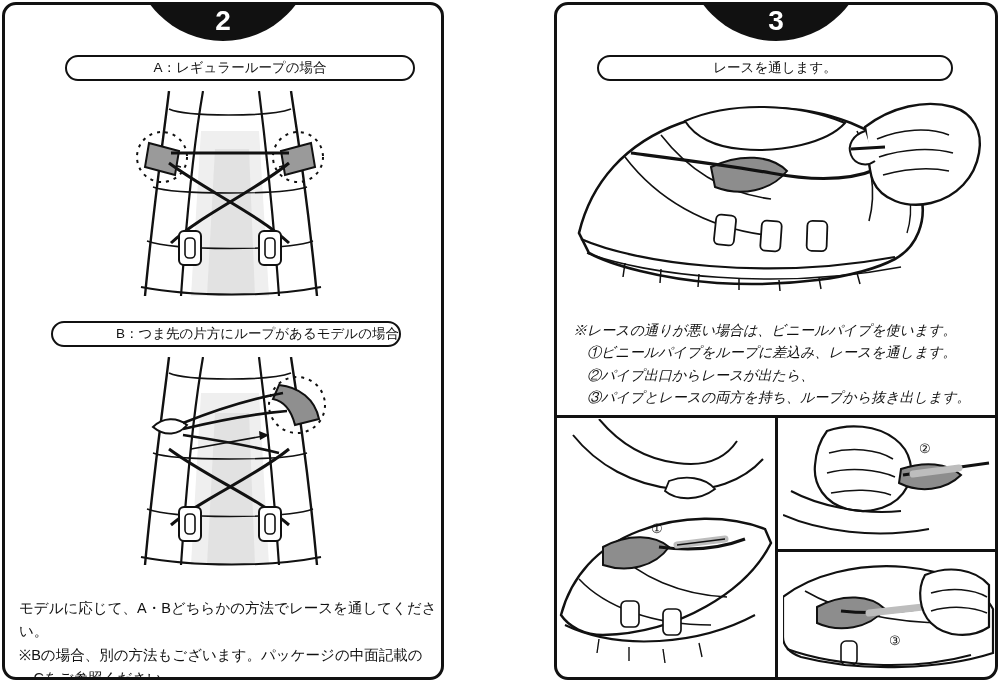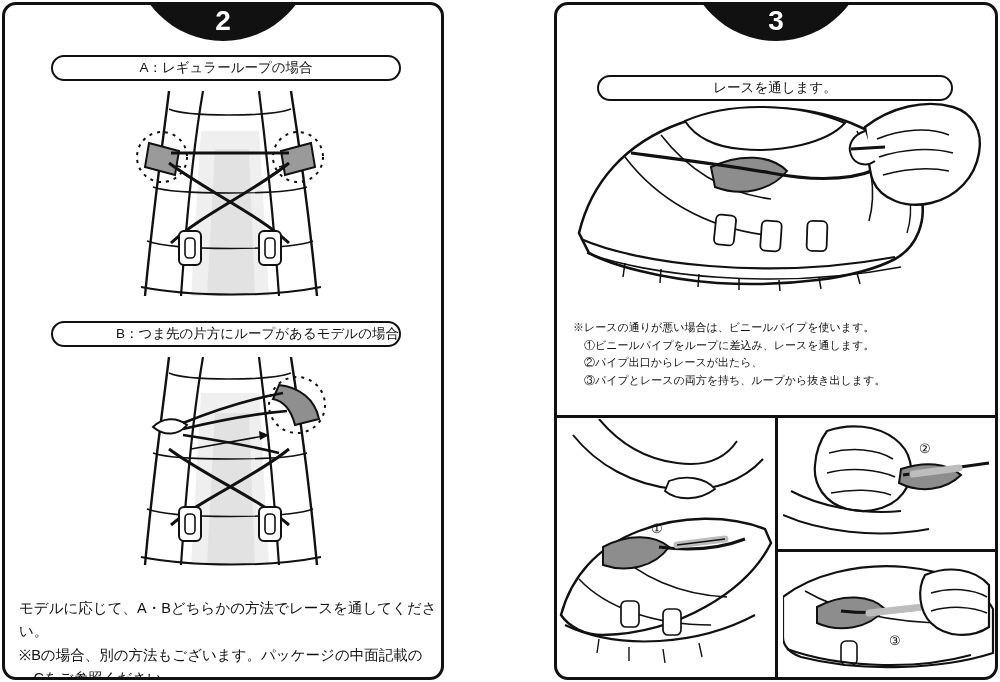--- a/index.html
+++ b/index.html
@@ -73,24 +73,25 @@
   
   .note {
     position: absolute;
     font-size: 14.5px;
     line-height: 1.62;
     z-index: 4;
     white-space: pre-line;
   }
   .note-sm {
     position: absolute;
-    font-size: 11px;
+    font-size: 14px;
     line-height: 1.6;
     z-index: 4;
     white-space: pre-line;
+    font-style: italic;
   }
 
   
   .illo {
     position: absolute;
     z-index: 1;
   }
   .illo svg { display: block; }
 
   
@@ -108,21 +109,21 @@
 </style>
 </head>
 <body>
 
 <div class="page">
 
   <div class="panel" id="panel-2">
 
     <div class="step-badge">2</div>
 
-    <div class="pill" style="left:46px; top:50px; width:350px;">A：レギュラーループの場合</div>
+    <div class="pill" style="left:60px; top:50px; width:350px;">A：レギュラーループの場合</div>
 
     <div class="illo" style="left:78px; top:86px;">
       <svg width="290" height="210" viewBox="0 0 290 210">
 
         <path d="M118,40 L176,40 L186,205 L108,205 Z" fill="#efefef"></path>
         <path d="M132,58 L166,58 L172,205 L124,205 Z" fill="#e2e2e2"></path>
 
         <path d="M86,0 C80,50 70,120 62,205" fill="none" stroke="#111" stroke-width="2.4"></path>
         <path d="M120,0 C112,46 104,120 98,205" fill="none" stroke="#111" stroke-width="2.2"></path>
         <path d="M176,0 C182,48 190,120 196,205" fill="none" stroke="#111" stroke-width="2.2"></path>
@@ -191,21 +192,21 @@
 
     <div class="note" style="left:14px; top:592px; width:420px;">モデルに応じて、A・Bどちらかの方法でレースを通してください。
 ※Bの場合、別の方法もございます。パッケージの中面記載の
 　Cをご参照ください。</div>
   </div>
 
   <div class="panel" id="panel-3">
 
     <div class="step-badge">3</div>
 
-    <div class="pill" style="left:40px; top:50px; width:356px;margin-top:20px;">レースを通します。</div>
+    <div class="pill" style="left:40px; top:50px; width:356px;">レースを通します。</div>
 
     <div class="illo" style="left:8px; top:82px;">
       <svg width="424" height="218" viewBox="0 0 424 218">
 
         <path d="M14,146 C26,96 60,56 116,36 C172,16 236,16 286,36 C322,50 348,76 356,108 C362,134 352,160 330,172 C292,192 220,200 152,196 C96,192 46,178 24,166 Z" fill="#ffffff" stroke="#111" stroke-width="2.6"></path>
 
         <path d="M120,34 C166,14 232,16 280,36 C262,56 216,66 176,62 C150,60 130,50 120,34 Z" fill="#ffffff" stroke="#111" stroke-width="2"></path>
 
         <path d="M96,48 C124,84 160,106 206,112" fill="none" stroke="#111" stroke-width="1.6"></path>
         <path d="M60,70 C92,112 140,140 200,148" fill="none" stroke="#111" stroke-width="1.6"></path>

